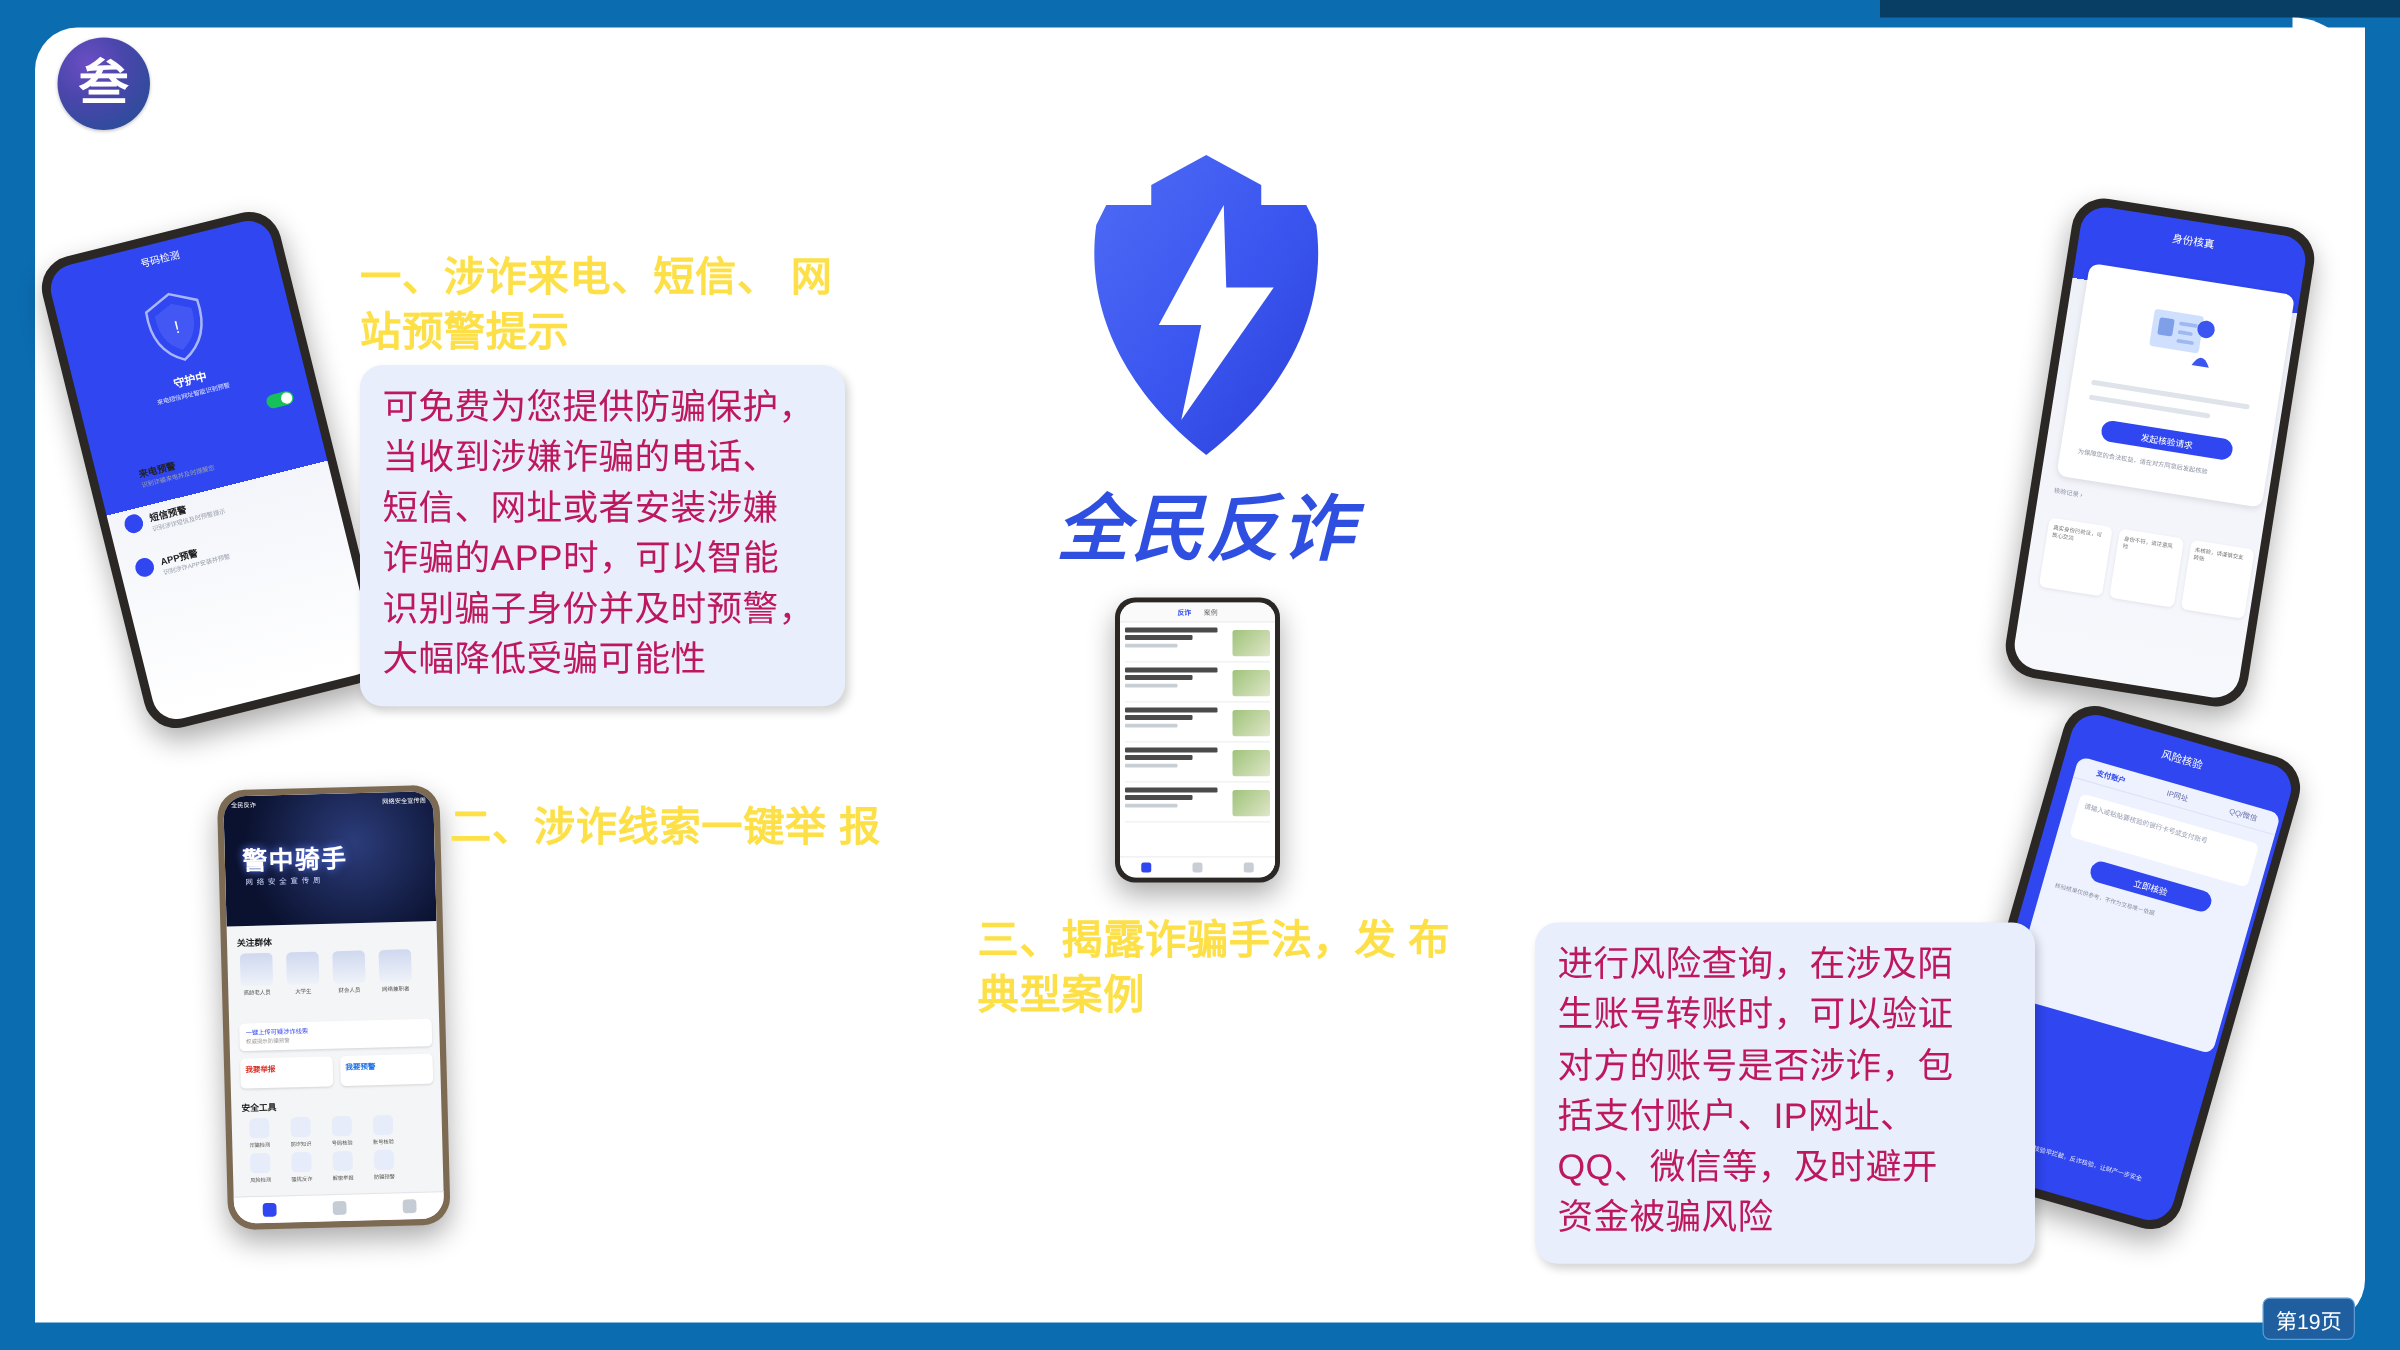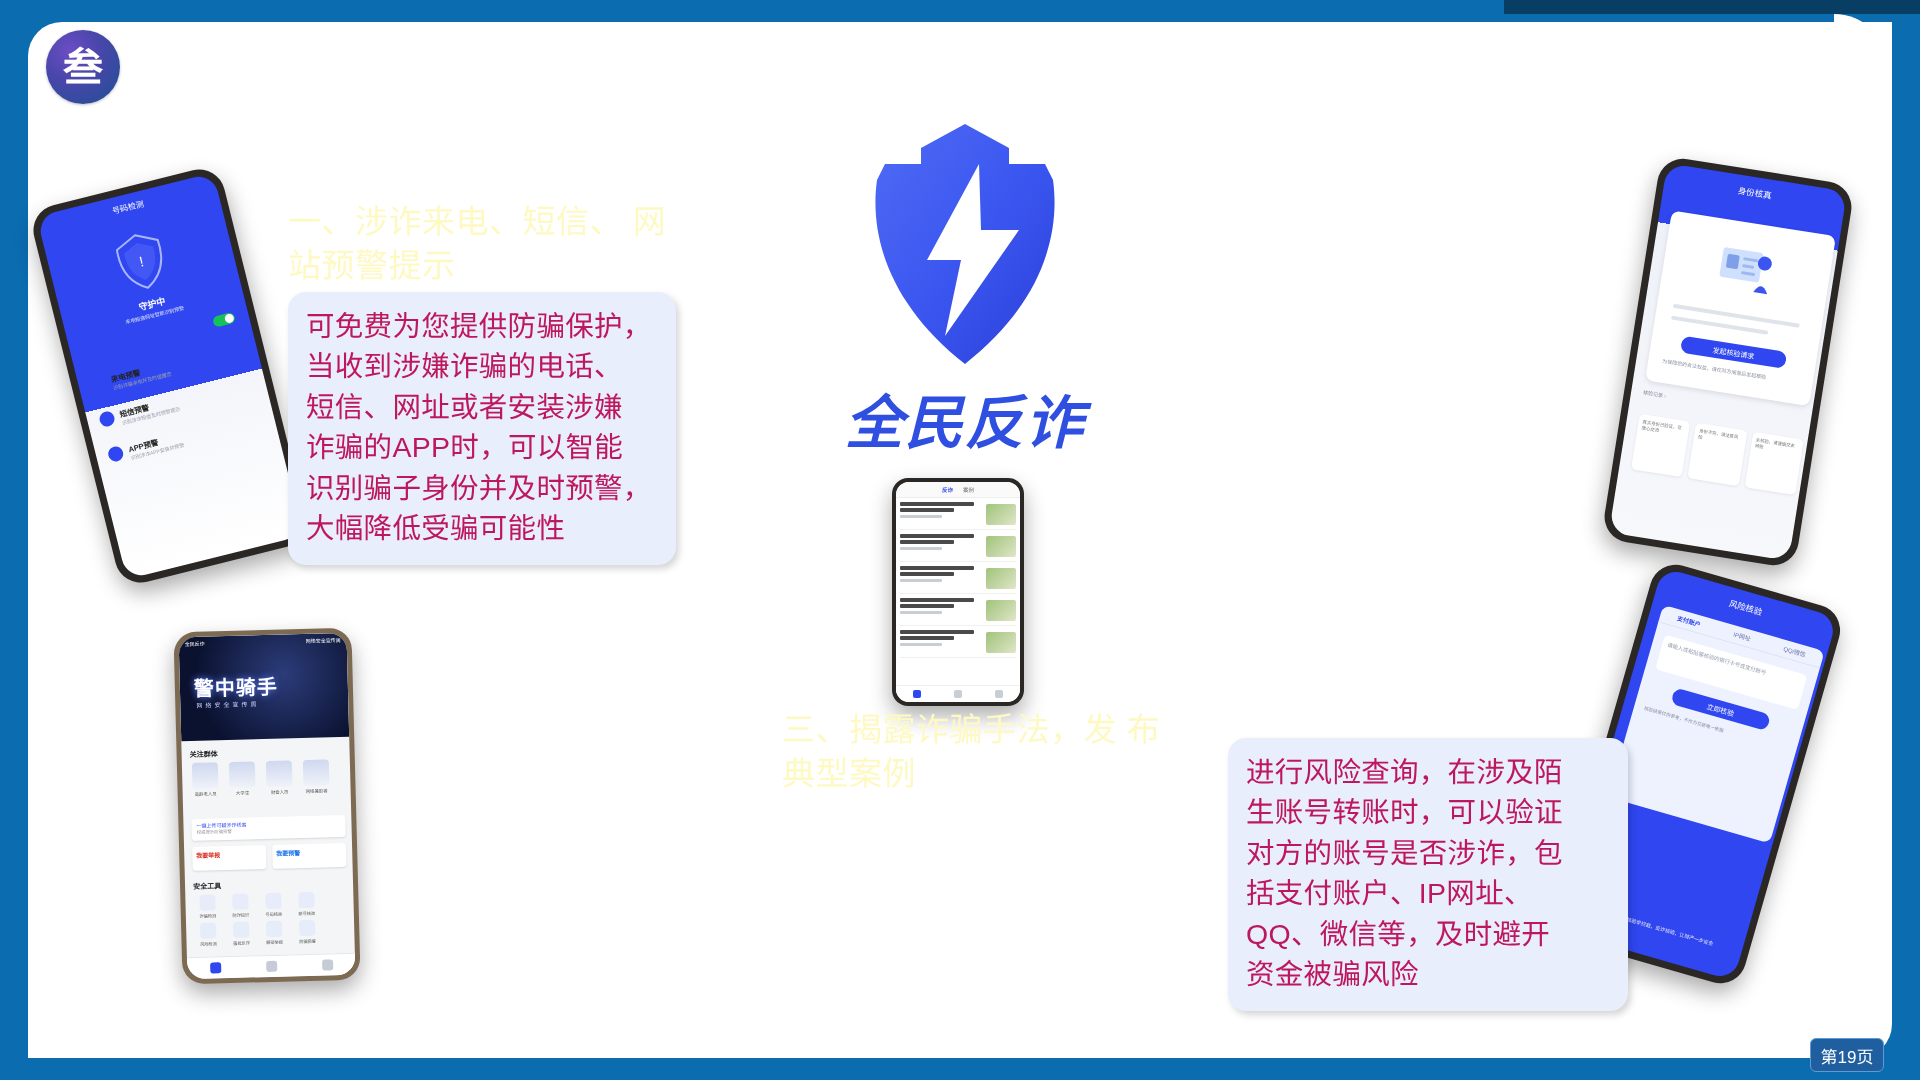--- a/index.html
+++ b/index.html
@@ -72,22 +72,22 @@
   }
   #header-title {
     font-size: 60px; font-weight: 400;
     color: #1b6fb5; letter-spacing: 3px;
     white-space: nowrap;
   }
 
   
   .sec-title {
     position: absolute;
-    color: #fef9c3;
-    font-size: 33px; font-weight: 400;
+    color: #fde047;
+    font-size: 33px; font-weight: 700;
     line-height: 1.32;
     letter-spacing: .5px;
   }
   
   .bubble {
     position: absolute;
     background: #e8eefb;
     border-radius: 18px;
     color: #be185d;
     font-size: 28.5px;
@@ -391,20 +391,22 @@
       </div>
 
       <div class="p2-tabbar">
         <i class="on"></i>
         <i></i>
         <i></i>
       </div>
     </div>
   </div>
 
+  <div class="sec-title" style="left:360px; top:640px; width:360px;">二、涉诈线索一键举
+报</div>
 
   <div class="phone" id="phone3">
     <div class="screen">
       <div class="p3-tabs">
         <span class="on">反诈</span>
         <span>案例</span>
       </div>
       <div class="p3-item" style="top:20px">
         <span class="hl"></span>
         <span class="hl2"></span>
@@ -436,21 +438,21 @@
         <span class="th"></span>
       </div>
       <div class="p3-bottom">
         <i class="on"></i>
         <i></i>
         <i></i>
       </div>
     </div>
   </div>
 
-  <div class="sec-title" style="left:782px; top:708px; width:400px;">三、揭露诈骗手法，发
+  <div class="sec-title" style="left:782px; top:730px; width:400px;">三、揭露诈骗手法，发
 布典型案例</div>
 
   <div class="phone" id="phone4">
     <div class="screen">
       <div class="p4-title">身份核真</div>
       <div class="p4-card">
         <svg class="p4-illu" viewBox="0 0 64 62">
           <rect x="6" y="12" width="40" height="30" rx="3" fill="#cfe0ff"></rect>
           <rect x="11" y="18" width="12" height="14" rx="2" fill="#7f9fe8"></rect>
           <rect x="27" y="19" width="15" height="3" rx="1.5" fill="#9fb8f0"></rect>

